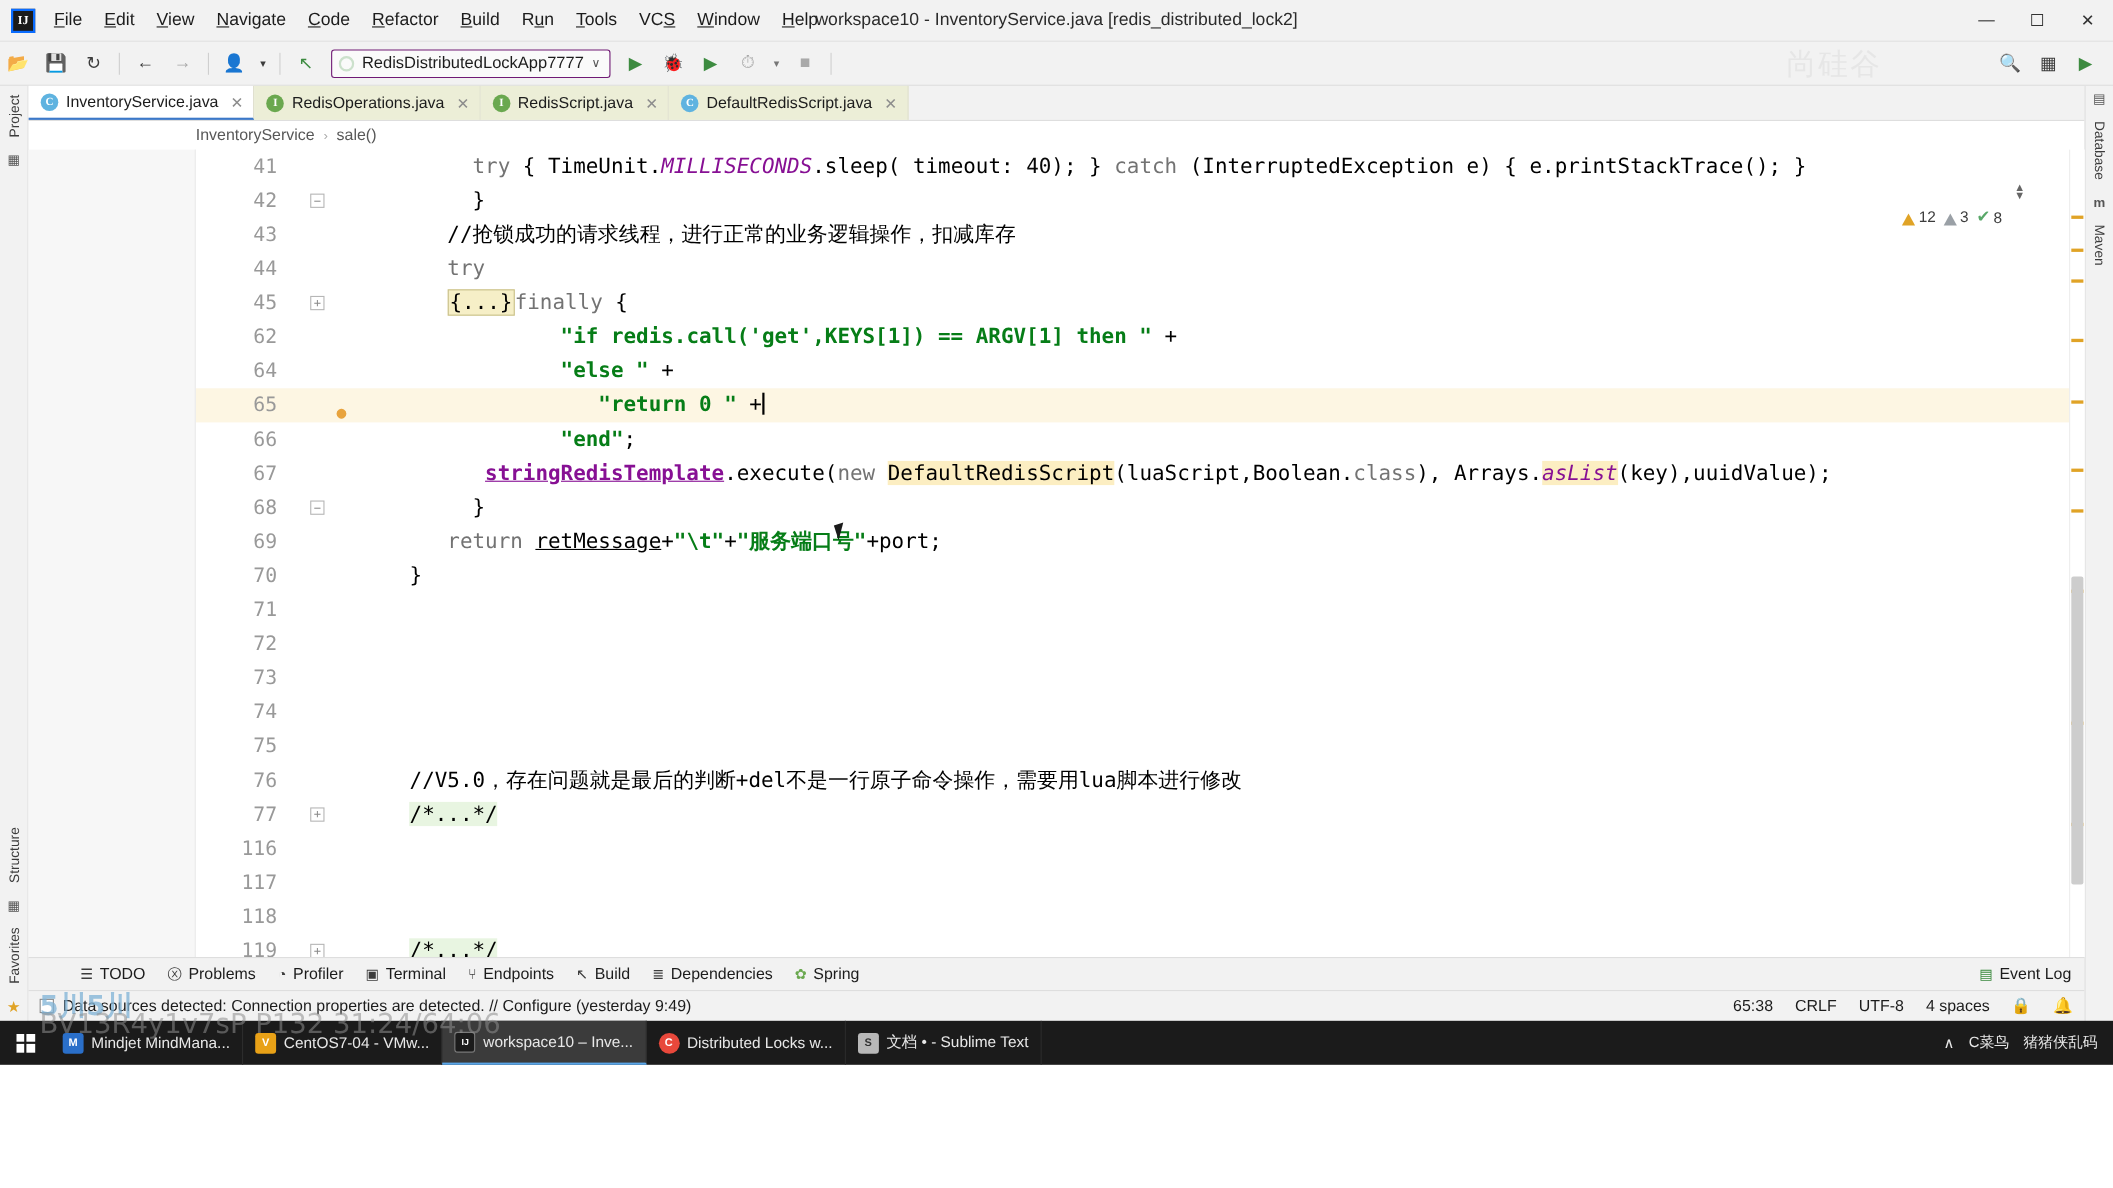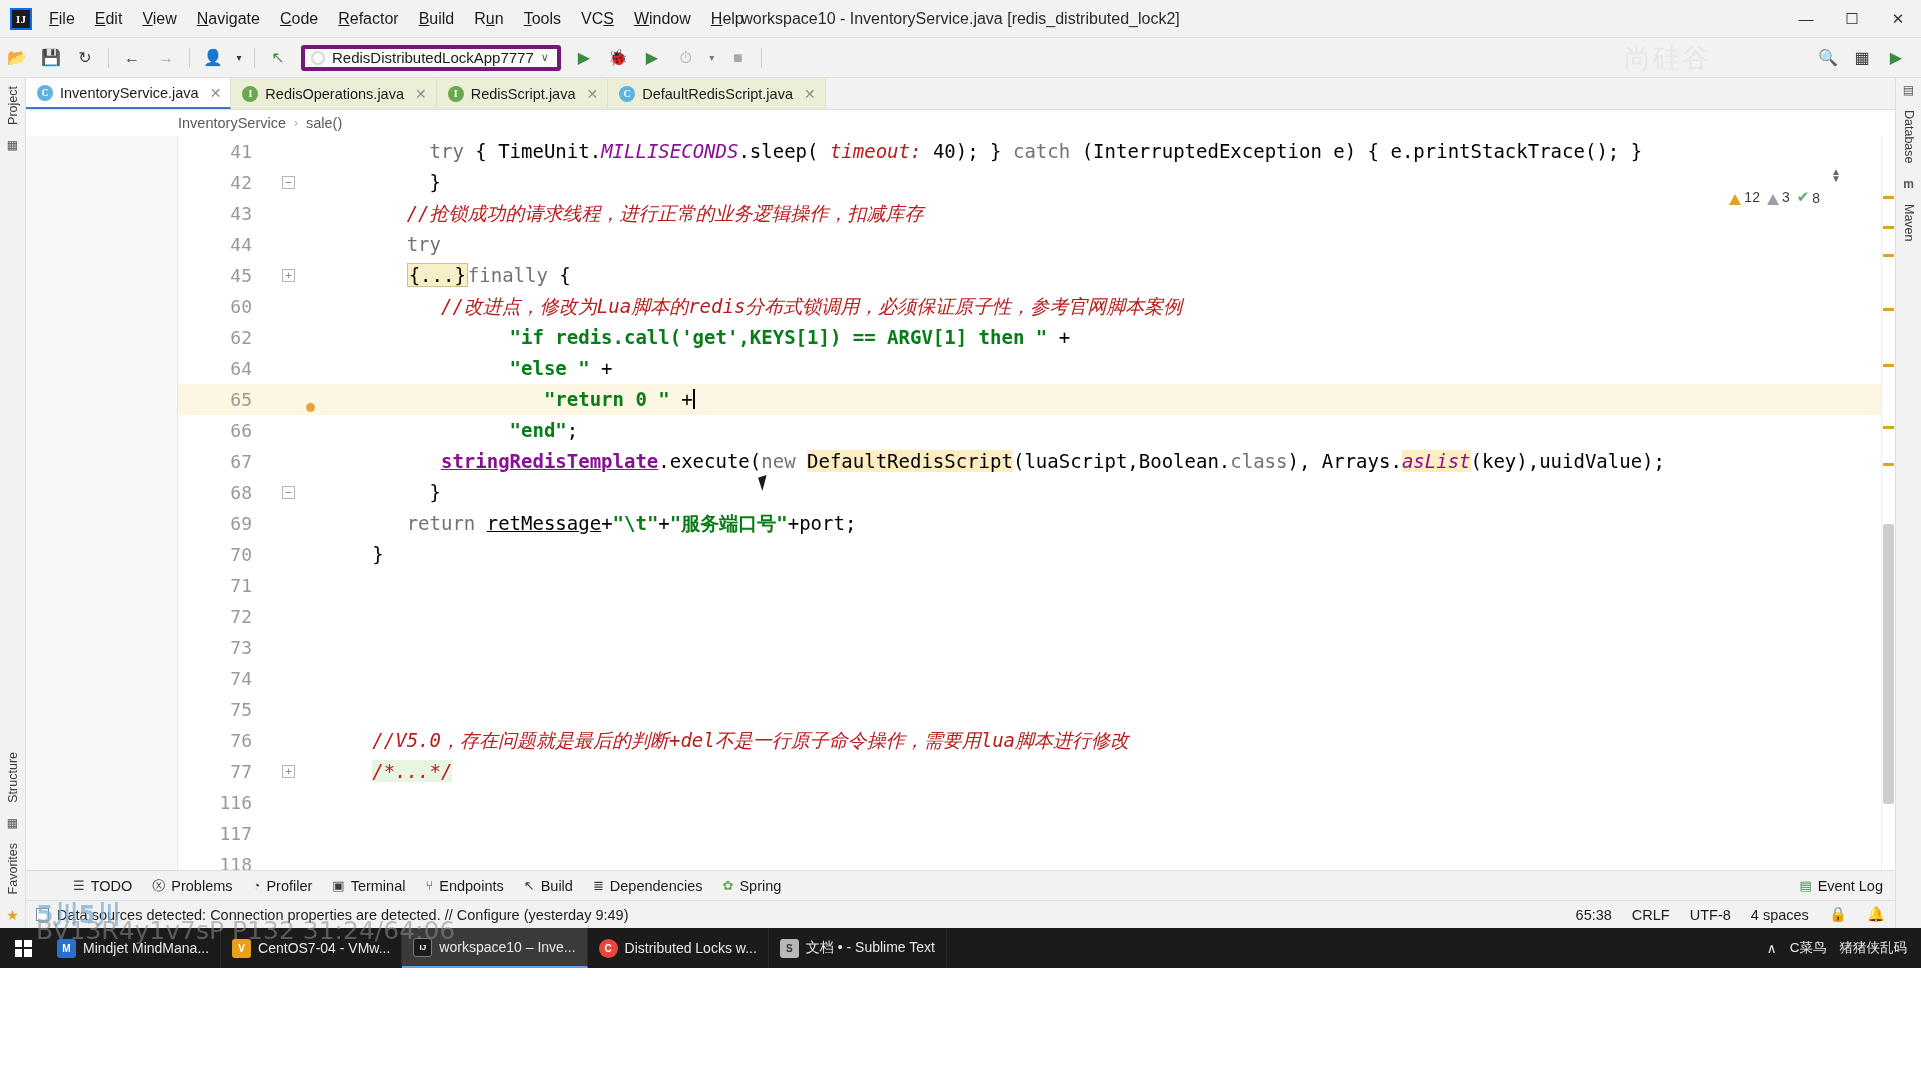--- a/index.html
+++ b/index.html
@@ -41,21 +41,21 @@
   }
   .tb-ico{
     width:28px;height:28px;margin:0 3px;display:flex;align-items:center;justify-content:center;
     font-size:16px;color:#3c3c3c;border-radius:3px;
   }
   .tb-ico.green{color:#3d8b40;}
   .tb-ico.dim{color:#a9a9a9;}
   .tb-sep{width:1px;height:20px;background:#cfcfcf;margin:0 6px;}
   .runconfig{
     display:flex;align-items:center;gap:7px;height:26px;
-    border:4px solid #701a75;border-radius:3px;background:#fafafa;
+    border:1px solid #701a75;border-radius:3px;background:#fafafa;
     padding:0 8px 0 6px;margin:0 6px;
   }
   .runconfig .rc-ic{width:14px;height:14px;border-radius:50%;border:2px solid #9ec79e;opacity:.5;}
   .rc-label{font-size:15px;color:#1c1c1c;white-space:nowrap;}
   .rc-caret{font-size:11px;color:#555;}
   .tb-right{margin-left:auto;display:flex;align-items:center;padding-right:8px;}
   .watermark{
     position:absolute;right:210px;top:2px;font-size:27px;color:#e6e6e6;
     font-family:"DejaVu Sans",sans-serif;letter-spacing:2px;pointer-events:none;user-select:none;
   }
@@ -127,21 +127,21 @@
     border:1px solid #b6b6b6;color:#8a8a8a;font-size:11px;line-height:11px;
     text-align:center;background:#fff;
   }
   .bulb{position:absolute;left:128px;top:7px;font-size:15px;color:#e8a33d;}
   .code{position:absolute;left:152px;right:0;top:0;bottom:0;}
   .codeline{padding-left:8px;}
 
   
   .kw{color:#737373;font-weight:normal;}
   .str{color:#067d17;font-weight:bold;}
-  .cmt{color:#b91c1c;font-style:italic;}
+  .cmt{color:#000000;}
   .pl{color:#080808;}
   .fld{color:#871094;font-weight:bold;}
   .stat{color:#871094;font-style:italic;}
   .ulin{text-decoration:underline;}
   .hl-sel{background:#fceec2;}
   .hl-fold{background:#f6efc7;border:1px solid #c9c08a;padding:0 1px;}
   .hl-green{background:#e8f5e1;}
   .caret{display:inline-block;width:2px;height:20px;background:#000;vertical-align:-3px;}
 
   
@@ -317,21 +317,20 @@
 
       <div class="editor-wrap">
         <div class="gutter"></div>
         <div class="code-area">
           <div id="rows">
               <div class="row"><span class="ln">41</span><span class="code codeline" style="position: absolute; left: 152px;">        <span class="kw">try</span> { TimeUnit.<span class="stat">MILLISECONDS</span>.sleep( <span class="cmt">timeout:</span> <span class="pl">40</span>); } <span class="kw">catch</span> (InterruptedException e) { e.printStackTrace(); }</span></div>
               <div class="row"><span class="ln">42</span><span class="fold">−</span><span class="code codeline" style="position: absolute; left: 152px;">        }</span></div>
               <div class="row"><span class="ln">43</span><span class="code codeline" style="position: absolute; left: 152px;">      <span class="cmt">//抢锁成功的请求线程，进行正常的业务逻辑操作，扣减库存</span></span></div>
               <div class="row"><span class="ln">44</span><span class="code codeline" style="position: absolute; left: 152px;">      <span class="kw">try</span></span></div>
               <div class="row"><span class="ln">45</span><span class="fold">+</span><span class="code codeline" style="position: absolute; left: 152px;">      <span class="hl-fold">{...}</span><span class="kw">finally</span> {</span></div>
-              <div class="row"><span class="ln">60</span><span class="code codeline" style="position: absolute; left: 152px;">         <span class="cmt">//改进点，修改为Lua脚本的redis分布式锁调用，必须保证原子性，参考官网脚本案例</span></span></div>
               <div class="row"><span class="ln">62</span><span class="code codeline" style="position: absolute; left: 152px;">               <span class="str">"if redis.call('get',KEYS[1]) == ARGV[1] then "</span> +</span></div>
               <div class="row"><span class="ln">64</span><span class="code codeline" style="position: absolute; left: 152px;">               <span class="str">"else "</span> +</span></div>
               <div class="row hl"><span class="ln">65</span><span class="bulb">●</span><span class="code codeline" style="position: absolute; left: 152px;">                  <span class="str">"return 0 "</span> +<span class="caret"></span></span></div>
               <div class="row"><span class="ln">66</span><span class="code codeline" style="position: absolute; left: 152px;">               <span class="str">"end"</span>;</span></div>
               <div class="row"><span class="ln">67</span><span class="code codeline" style="position: absolute; left: 152px;">         <span class="fld ulin">stringRedisTemplate</span>.execute(<span class="kw">new</span> <span class="hl-sel">DefaultRedisScript</span>(luaScript,Boolean.<span class="kw">class</span>), Arrays.<span class="stat hl-sel">asList</span>(key),uuidValue);</span></div>
               <div class="row"><span class="ln">68</span><span class="fold">−</span><span class="code codeline" style="position: absolute; left: 152px;">        }</span></div>
               <div class="row"><span class="ln">69</span><span class="code codeline" style="position: absolute; left: 152px;">      <span class="kw">return</span> <span class="ulin">retMessage</span>+<span class="str">"\t"</span>+<span class="str">"服务端口号"</span>+port;</span></div>
               <div class="row"><span class="ln">70</span><span class="code codeline" style="position: absolute; left: 152px;">   }</span></div>
               <div class="row"><span class="ln">71</span><span class="code codeline" style="position: absolute; left: 152px;"></span></div>
               <div class="row"><span class="ln">72</span><span class="code codeline" style="position: absolute; left: 152px;"></span></div>

